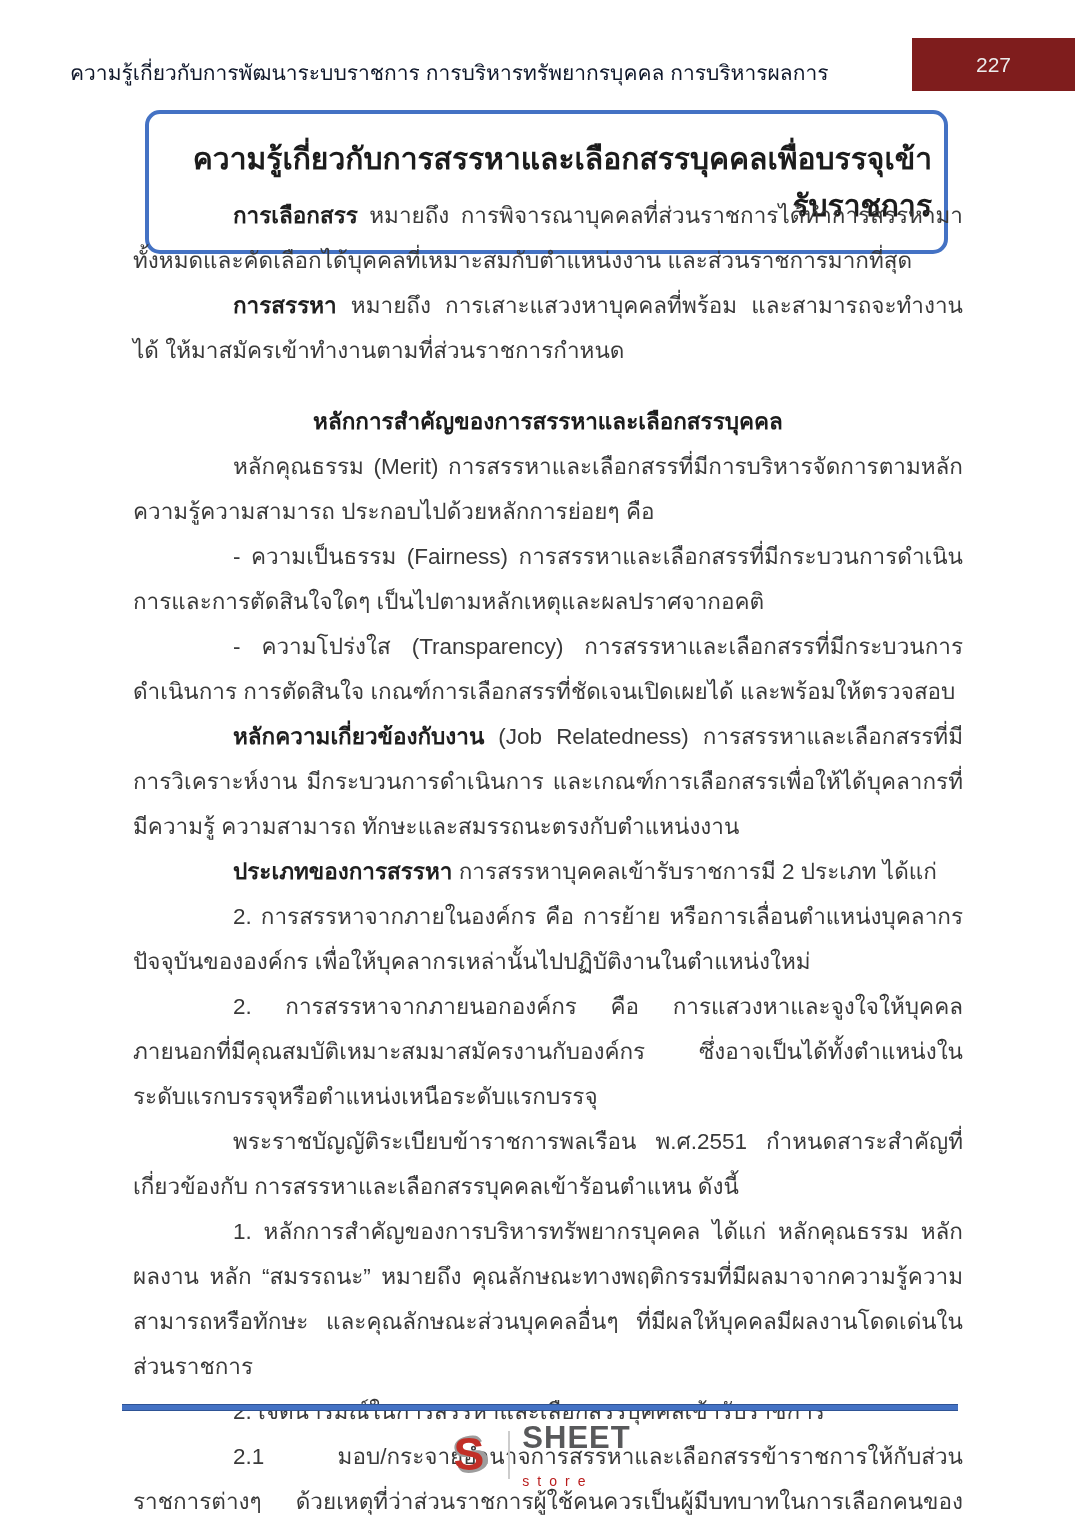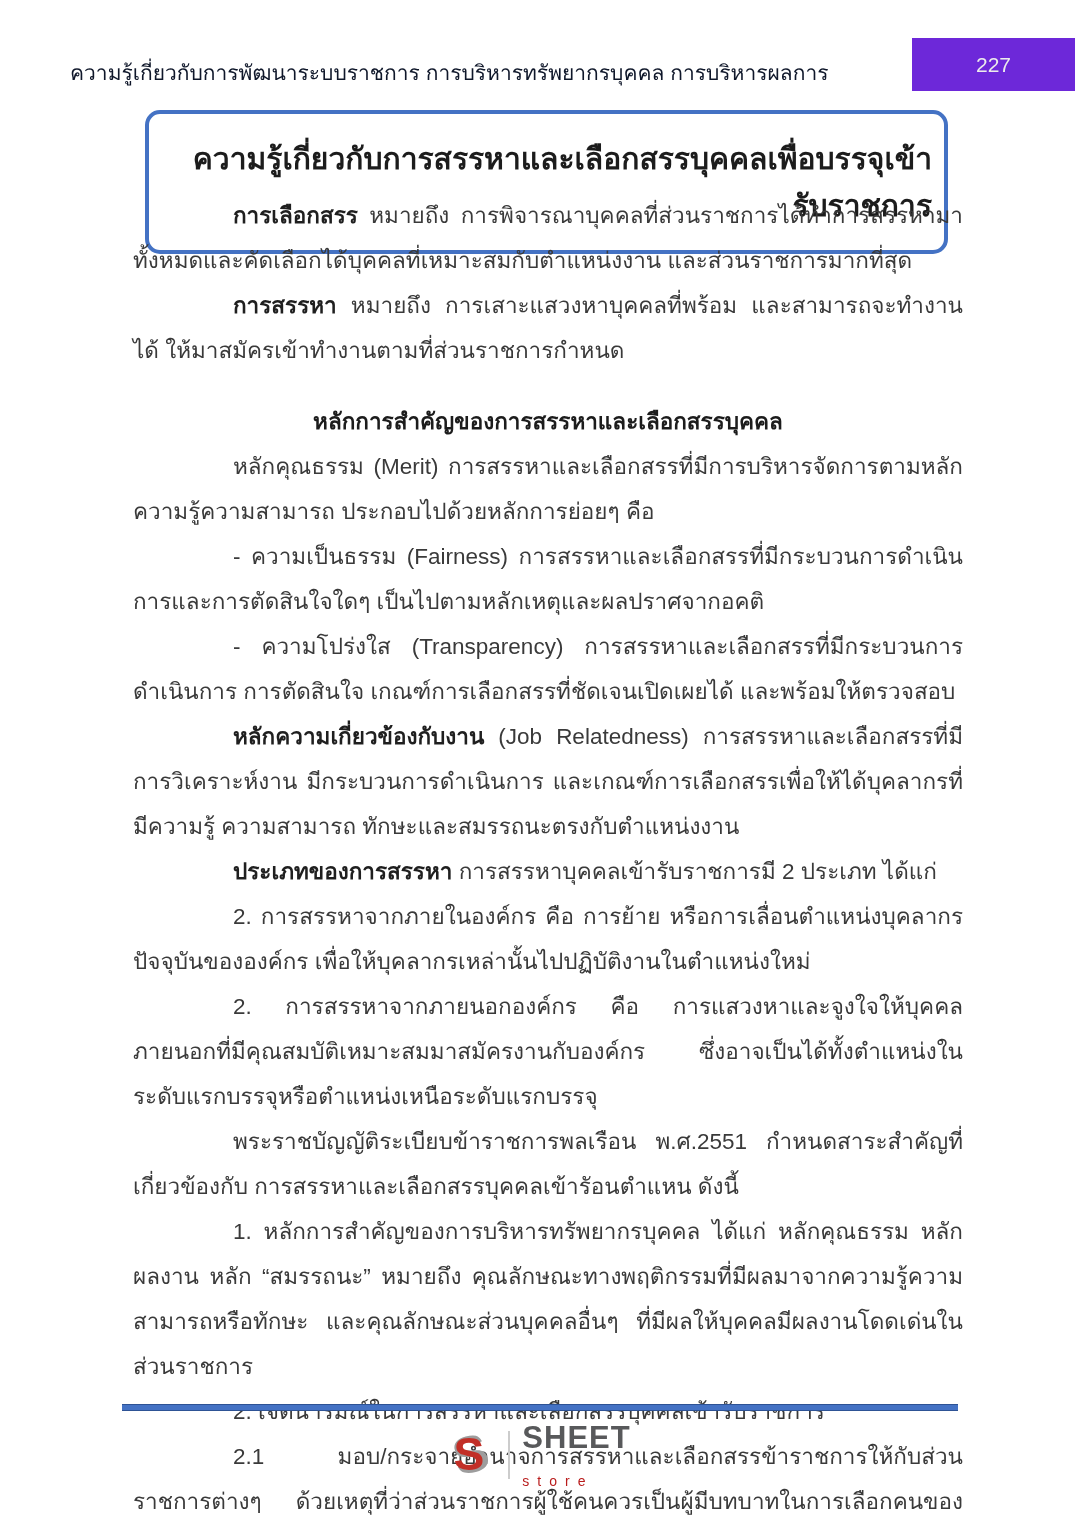--- a/index.html
+++ b/index.html
@@ -7,21 +7,21 @@
     width:1075px;height:1521px;position:relative;background:#ffffff;
     font-family:"Liberation Sans","DejaVu Sans",sans-serif;
     color:#333333;overflow:hidden;
   }
   .header-title{
     position:absolute;top:56px;left:70px;width:840px;
     text-align:left;font-size:21px;color:#0f172a;white-space:nowrap;
   }
   .page-badge{
     position:absolute;top:38px;right:0;width:163px;height:53px;
-    background:#6d28d9;color:#ececec;display:flex;align-items:center;justify-content:center;
+    background:#7f1d1d;color:#ececec;display:flex;align-items:center;justify-content:center;
     font-size:21px;
   }
   .title-box{
     position:absolute;top:110px;left:145px;width:803px;box-sizing:border-box;
     border:4px solid #4472c4;border-radius:15px;background:#ffffff;
     padding:21px 12px;text-align:right;
     font-weight:bold;font-size:30px;color:#1c1c1c;
   }
   .body-text{
     position:absolute;top:193px;left:133px;width:830px;

